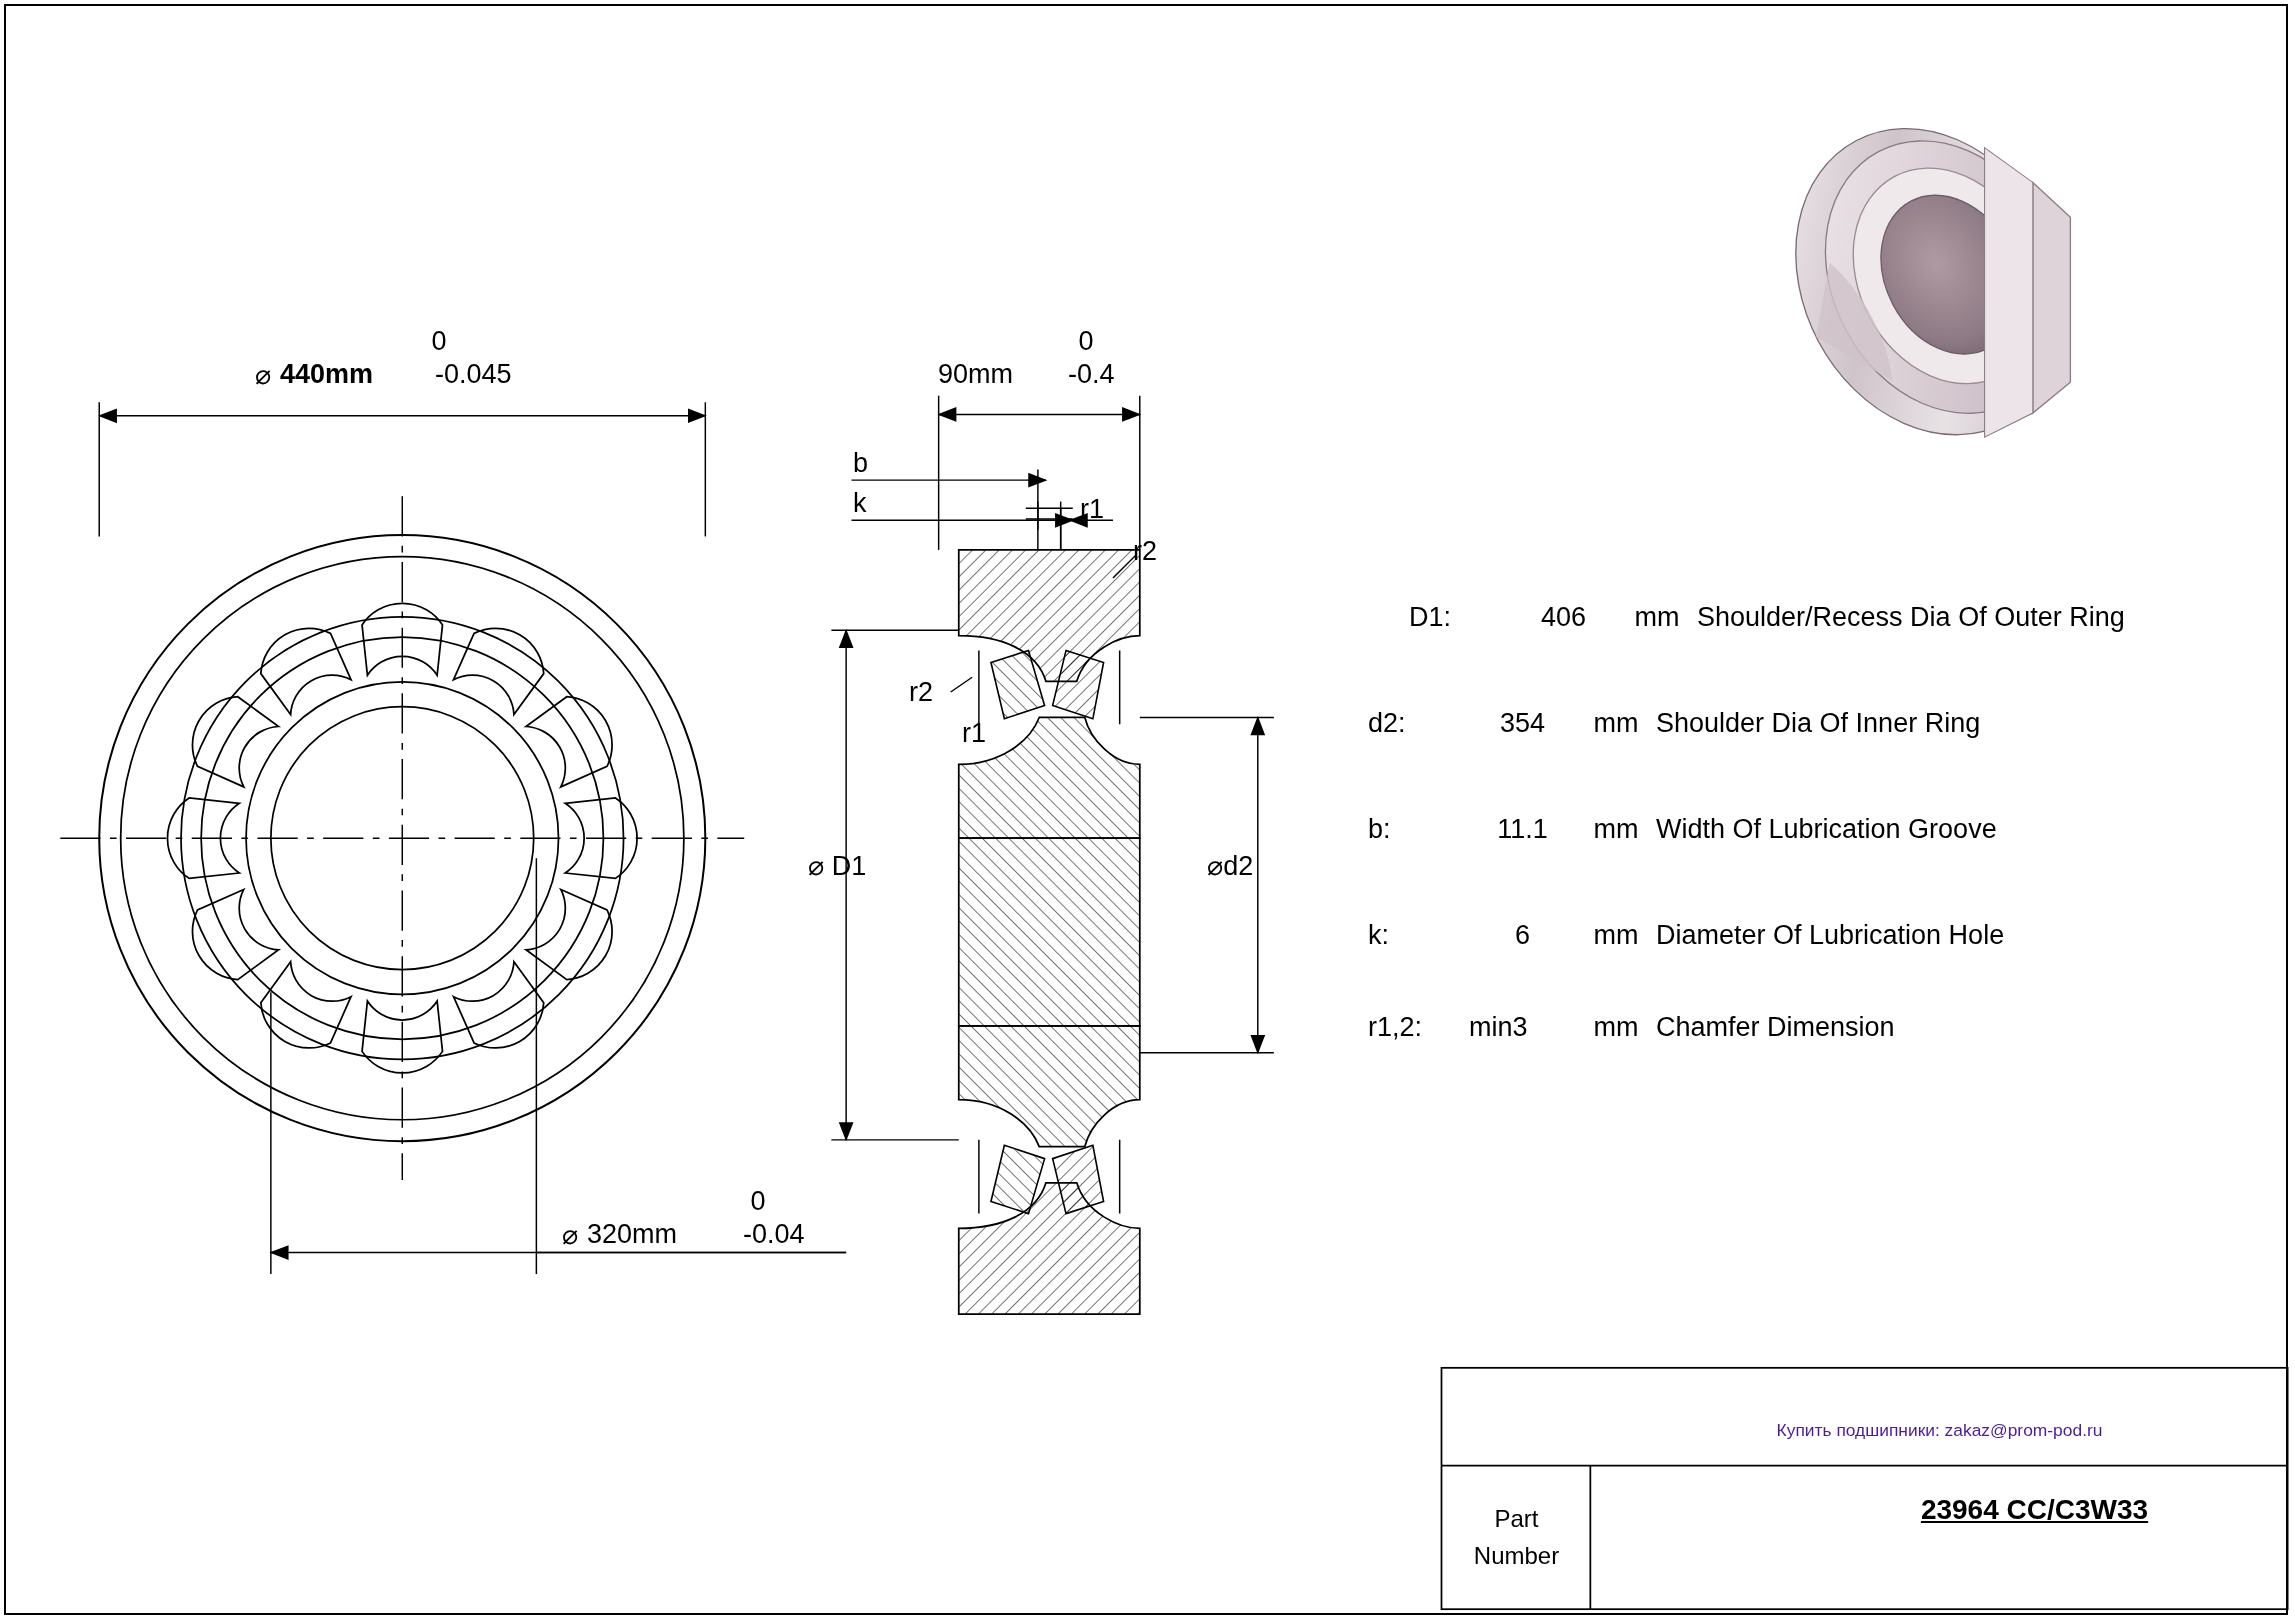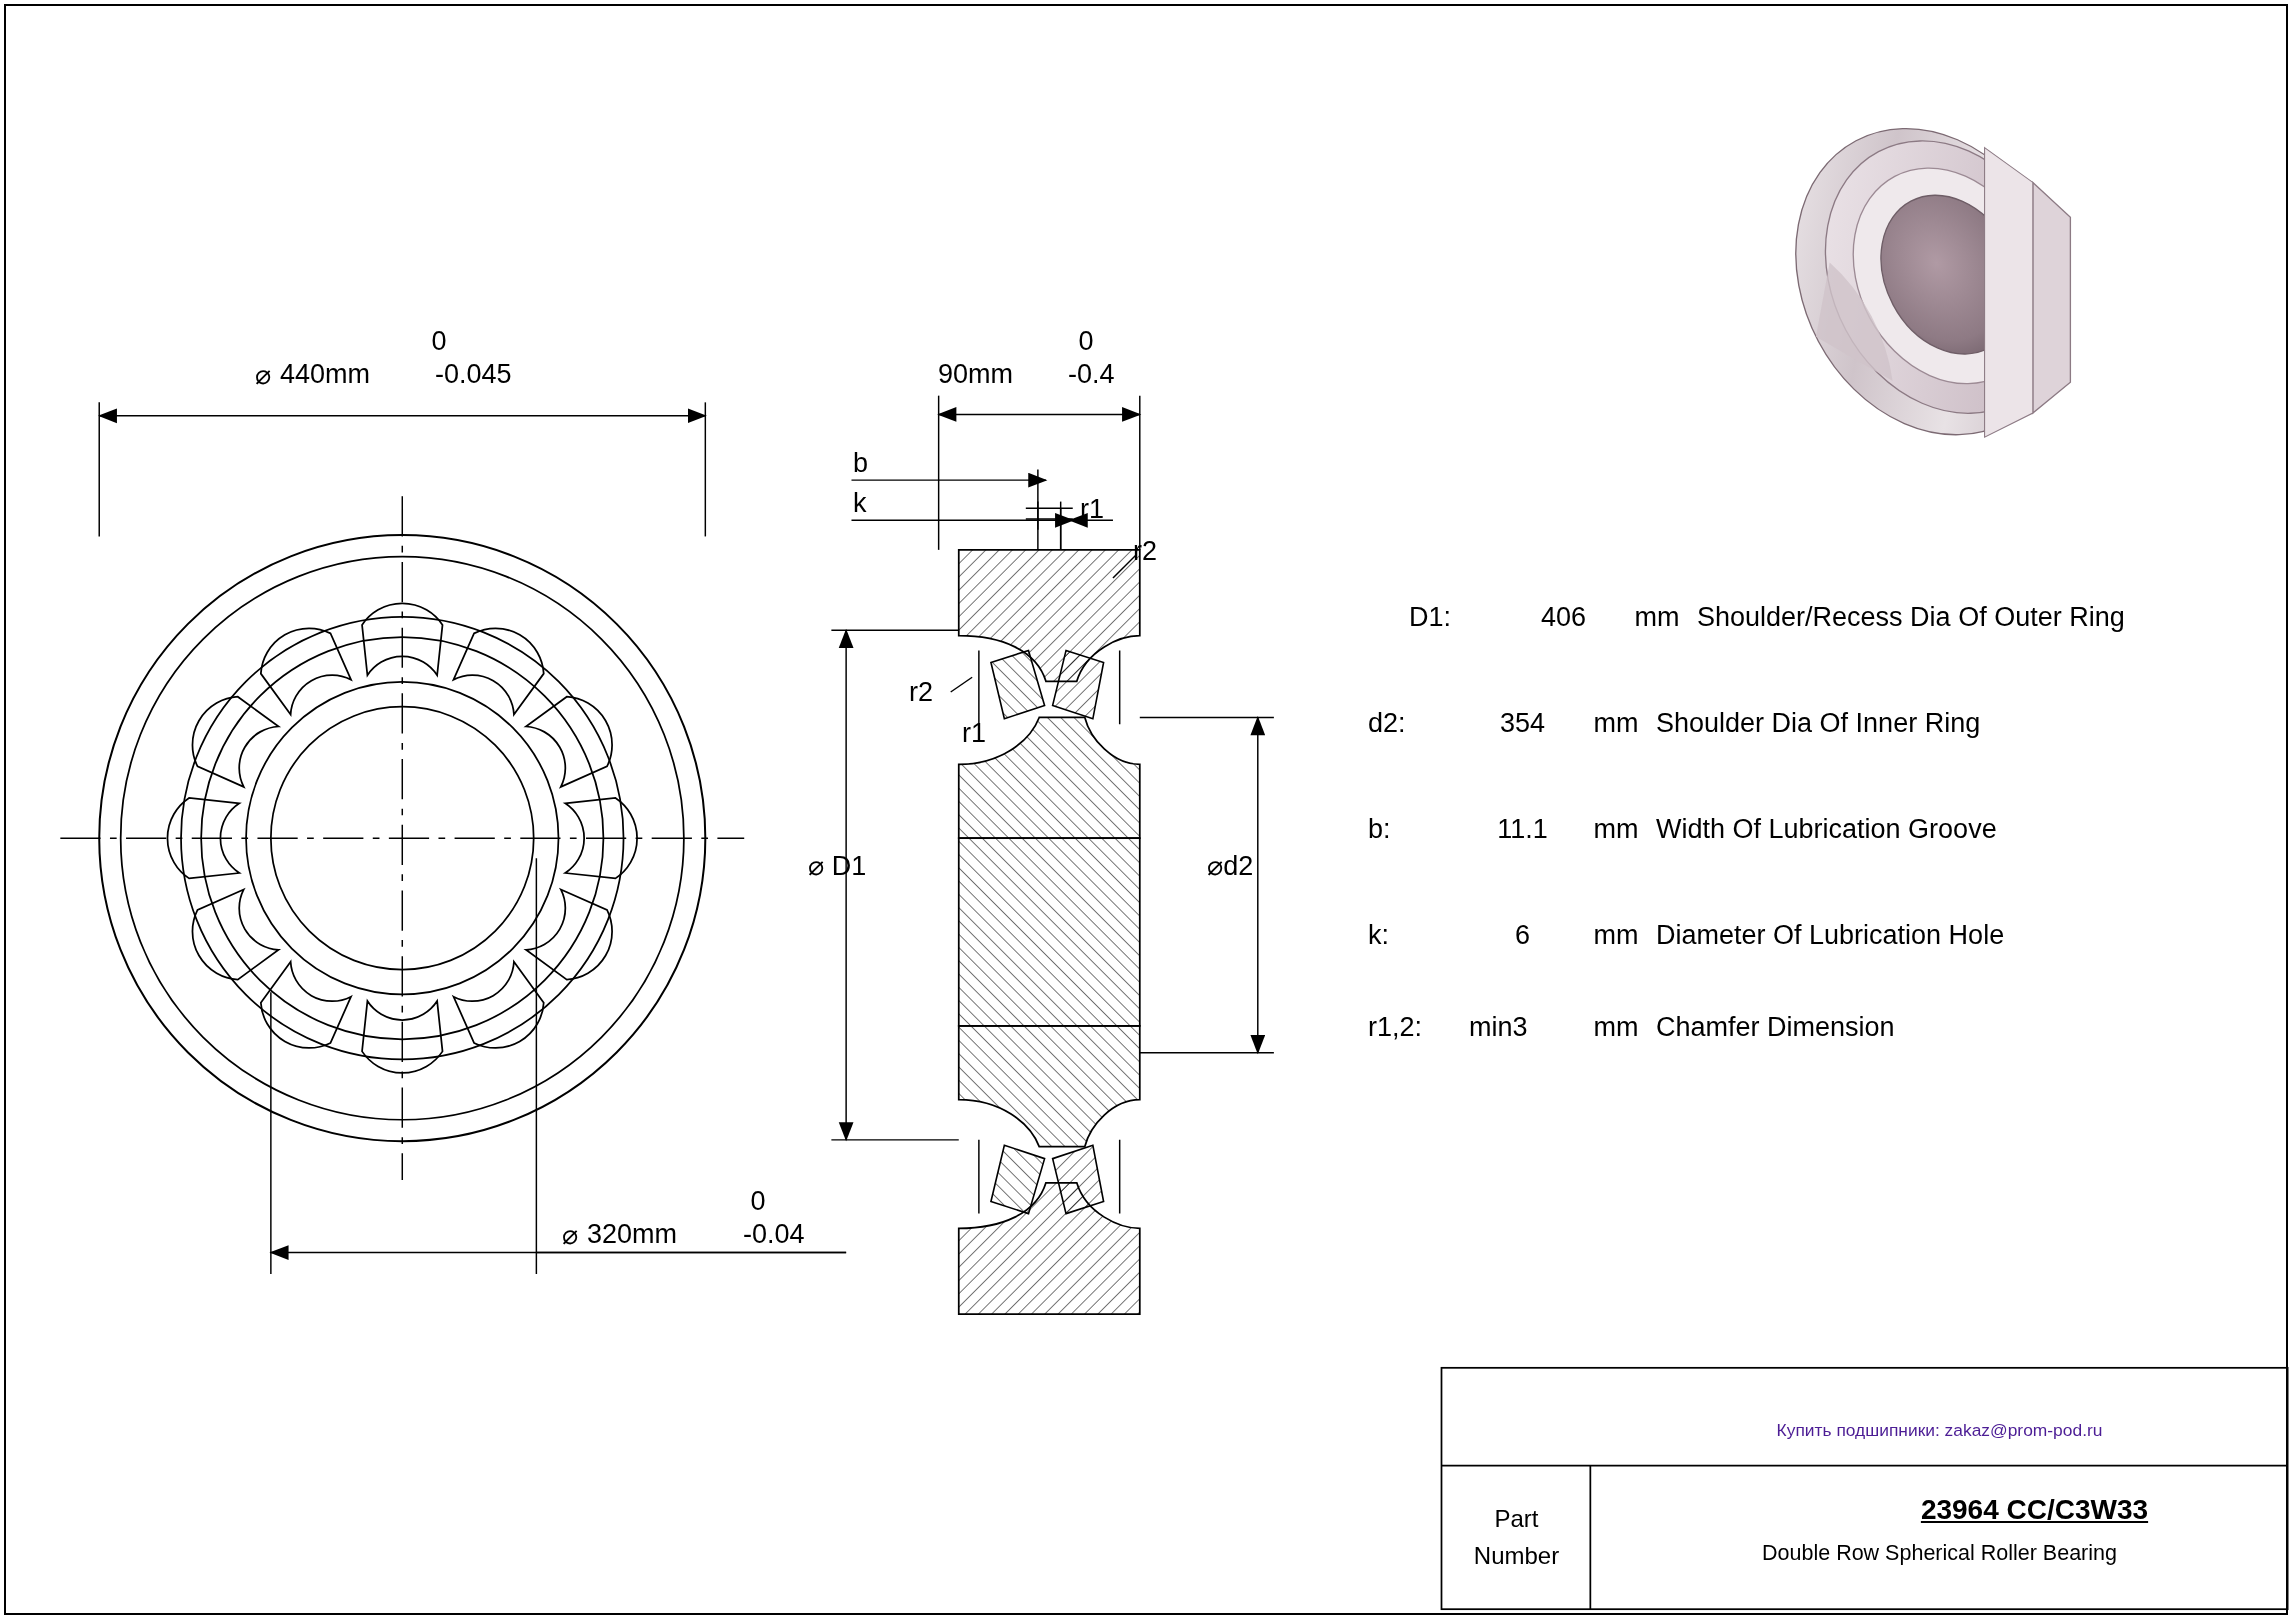--- a/index.html
+++ b/index.html
@@ -276,21 +276,21 @@
         <path d="M -190,-8 L -120,-96 A 190 238 0 0 1 -120,104 Z" fill="#cfc3c9" stroke="none" opacity="0.8"></path>
       </g>
 
       <path d="M 152,-148 L 208,-96 L 208,150 L 152,196 Z" fill="#ded3d9" stroke="#8c7a84" stroke-width="2"></path>
       <path d="M 80,-200 L 152,-148 L 152,196 L 80,232 Z" fill="#ece4e8" stroke="#8c7a84" stroke-width="1.6"></path>
     </g>
   </svg>
 
   <div class="lbl dim center" style="left:419px; top:326px; width:40px;">0</div>
   <div class="lbl dim" style="left:255px; top:359px;">⌀</div>
-  <div class="lbl dim" style="left:280px; top:359px;">440mm</div>
+  <div class="lbl dim" style="left:280px; top:359px;font-weight:bold;">440mm</div>
   <div class="lbl dim" style="left:435px; top:359px;">-0.045</div>
 
   <div class="lbl dim center" style="left:738px; top:1186px; width:40px;">0</div>
   <div class="lbl dim" style="left:562px; top:1219px;">⌀</div>
   <div class="lbl dim" style="left:587px; top:1219px;">320mm</div>
   <div class="lbl dim" style="left:743px; top:1219px;">-0.04</div>
 
   <div class="lbl dim center" style="left:1066px; top:326px; width:40px;">0</div>
   <div class="lbl dim" style="left:938px; top:359px;">90mm</div>
   <div class="lbl dim" style="left:1068px; top:359px;">-0.4</div>
@@ -334,16 +334,15 @@
     <span class="spec-sym">r1,2:</span>
     <span class="spec-val" style="width:107px; text-align:left;">min3</span>
     <span class="spec-unit">mm</span>
     <span class="spec-desc">Chamfer Dimension</span>
   </div>
 
   <div class="lbl tb-contact center" style="left:1591px; top:1420px; width:697px;">Купить подшипники: zakaz@prom-pod.ru</div>
   <div class="lbl tb-part center" style="left:1442px; top:1505px; width:149px;">Part</div>
   <div class="lbl tb-part center" style="left:1442px; top:1542px; width:149px;">Number</div>
   <div class="lbl tb-pn center" style="left:1686px; top:1494px; width:697px;text-decoration:underline;">23964 CC/C3W33</div>
-  <div class="lbl tb-desc center" style="left:1591px; top:1541px; width:697px;">Double Row Spherical Roller Bearing</div>
 
 </div>
 
 
 </body></html>

